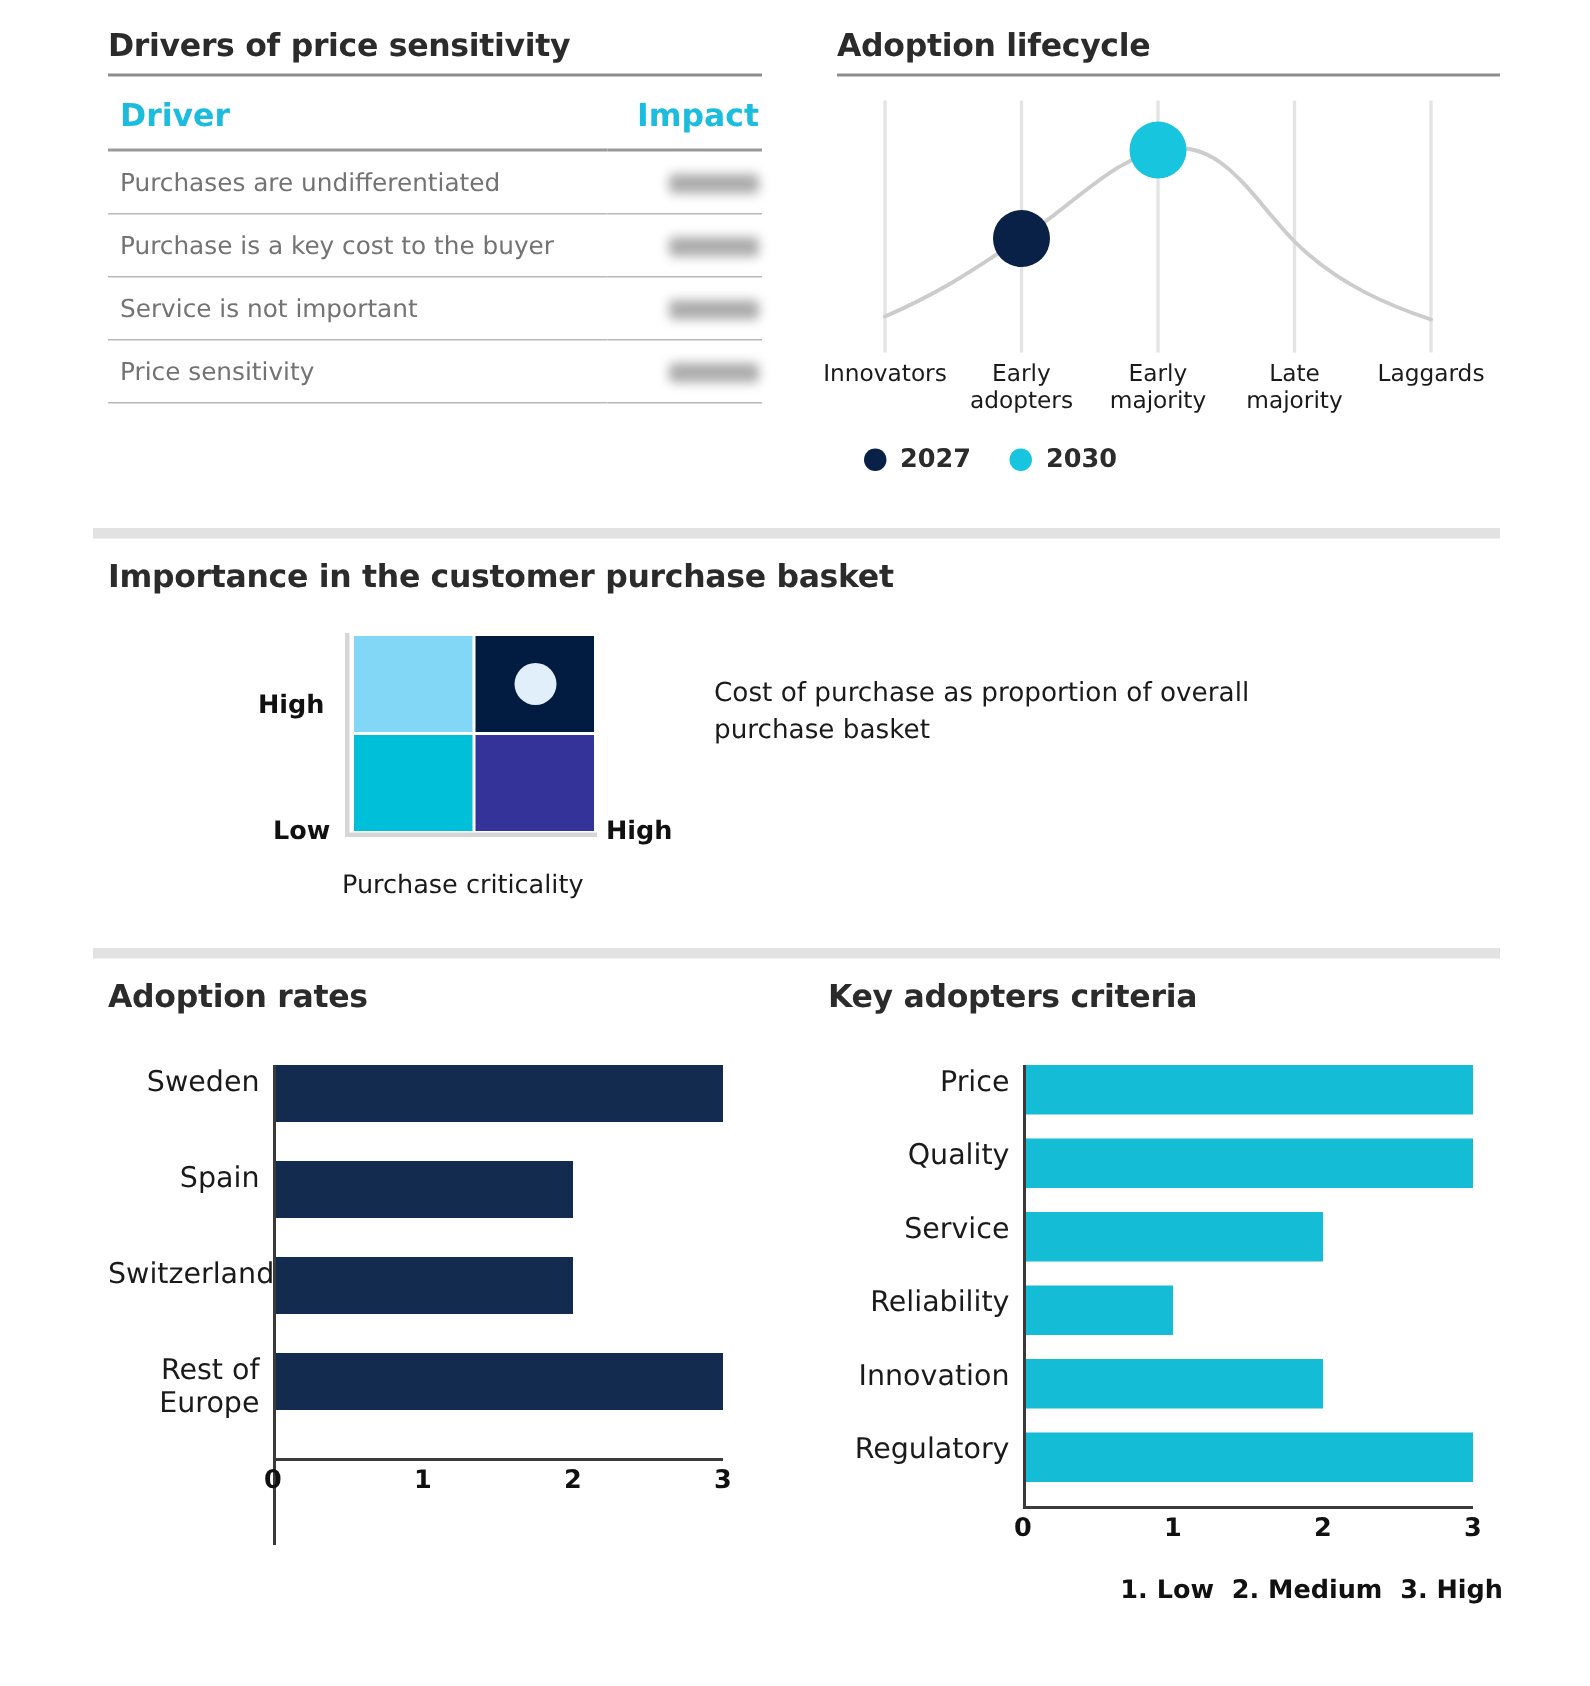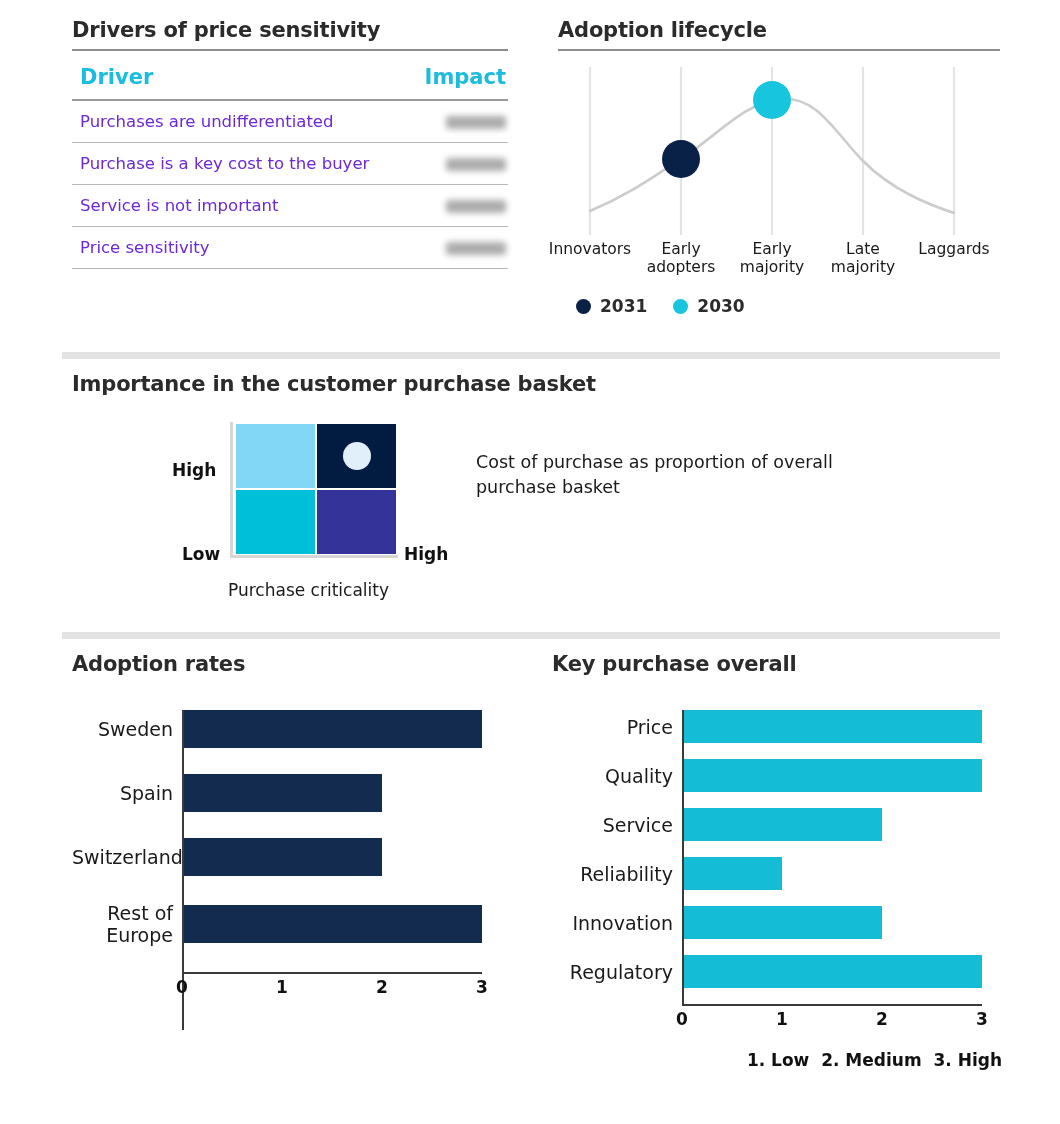--- a/index.html
+++ b/index.html
@@ -40,21 +40,21 @@
     color: #1bbcde;
     font-size: 21px;
     font-weight: bold;
     text-align: left;
     padding: 0 0 10px 8px;
     border-bottom: 2px solid #9a9a9a;
   }
   .dtable th.impact-col { text-align: right; padding-right: 2px; }
   .dtable td {
     font-size: 16.5px;
-    color: #6d28d9;
+    color: #737373;
     padding: 11px 0 11px 8px;
     border-bottom: 1.4px solid #b9b9b9;
     white-space: nowrap;
   }
   .dtable td.impact-cell { padding-right: 2px; text-align: right; }
   .redacted {
     display: inline-block;
     width: 60px; height: 13px;
     border-radius: 3px;
     background: #9d9d9d;
@@ -125,21 +125,21 @@
   #matrix-note {
     position: absolute; left: 404px; top: 28px;
     width: 400px;
     font-size: 17.5px; line-height: 25px; color: #1a1a1a;
   }
 
   
   #panel-adoption { position: absolute; left: 72px; top: 652px; width: 440px; }
   #panel-criteria { position: absolute; left: 552px; top: 652px; width: 450px; }
   .bar-chart { position: relative; margin-top: 34px; }
-  .bar-row { display: flex; align-items: center; }
+  .bar-row { display: flex; align-items: flex-start; }
   .bar-cat {
     font-size: 19px; color: #1a1a1a;
     text-align: right; padding-right: 9px; flex: 0 0 auto;
   }
   .bar-track { position: relative; flex: 1 1 auto; }
   .bar-fill { height: 38px; }
   .bar-axis-line {
     position: absolute; top: 0; bottom: 0; width: 2px; background: #3a3a3a;
   }
   .bar-baseline { height: 1.5px; background: #3a3a3a; }
@@ -217,21 +217,21 @@
       <div class="lc-xlabel" style="left:214px;">Early
 majority</div>
       <div class="lc-xlabel" style="left:305px;">Late
 majority</div>
       <div class="lc-xlabel" style="left:396px;">Laggards</div>
     </div>
 
     <div class="lc-legend">
       <div class="lc-legend-item">
         <span class="lc-dot" style="background:#0a2147;"></span>
-        <span class="lc-legend-label">2031</span>
+        <span class="lc-legend-label">2027</span>
       </div>
       <div class="lc-legend-item">
         <span class="lc-dot" style="background:#18c5de;"></span>
         <span class="lc-legend-label">2030</span>
       </div>
     </div>
   </div>
 
   <div class="section-divider" style="top:352px;"></div>
 
@@ -293,21 +293,21 @@
         <div class="bar-ticks" style="margin-left: 110px; width: 300px;">
           <span class="bar-tick" style="left: 0px;">0</span>
           <span class="bar-tick" style="left: 100px;">1</span>
           <span class="bar-tick" style="left: 200px;">2</span>
           <span class="bar-tick" style="left: 300px;">3</span>
         </div>
       </div>
   </div>
 
   <div id="panel-criteria">
-    <div class="panel-title">Key purchase overall</div>
+    <div class="panel-title">Key adopters criteria</div>
     <div class="bar-chart" id="criteria-chart">
         <div class="bar-row" style="margin-bottom: 16px; margin-top: 20px;">
           <div class="bar-cat" style="width: 130px;">Price</div>
           <div class="bar-track" style="width: 300px;">
             <div class="bar-fill" title="Price: 3" style="width: 300px; background: rgb(21, 188, 214); height: 33px;"></div>
           </div>
         </div>
         <div class="bar-row" style="margin-bottom: 16px;">
           <div class="bar-cat" style="width: 130px;">Quality</div>
           <div class="bar-track" style="width: 300px;">

